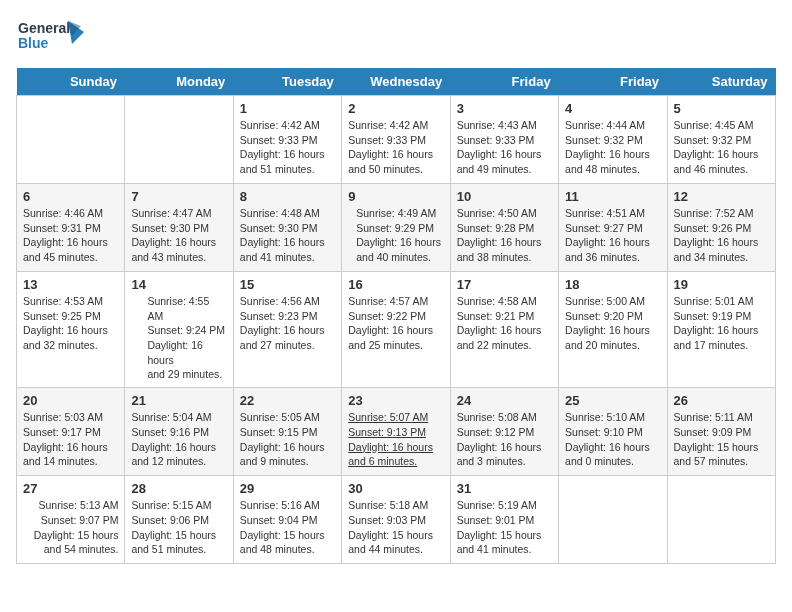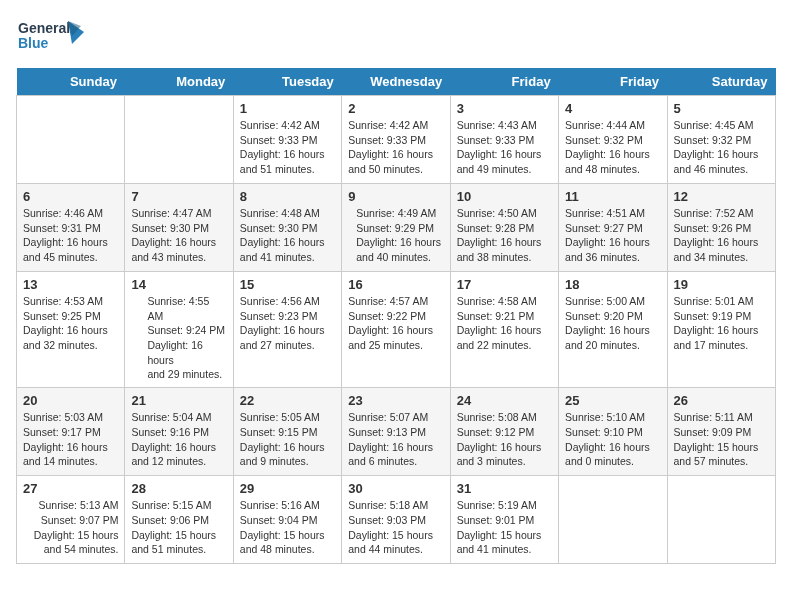--- a/index.html
+++ b/index.html
@@ -265,21 +265,21 @@
         </td>
         <td>
           <span class="day-number">22</span>
           <div class="cell-content" style="white-space: pre-line;">Sunrise: 5:05 AM
 Sunset: 9:15 PM
 Daylight: 16 hours
 and 9 minutes.</div>
         </td>
         <td>
           <span class="day-number">23</span>
-          <div class="cell-content" style="white-space: pre-line;">Sunrise: 5:07 AM
+          <div class="cell-content" style="white-space: pre-line; text-decoration: underline;">Sunrise: 5:07 AM
 Sunset: 9:13 PM
 Daylight: 16 hours
 and 6 minutes.</div>
         </td>
         <td>
           <span class="day-number">24</span>
           <div class="cell-content" style="white-space: pre-line;">Sunrise: 5:08 AM
 Sunset: 9:12 PM
 Daylight: 16 hours
 and 3 minutes.</div>

